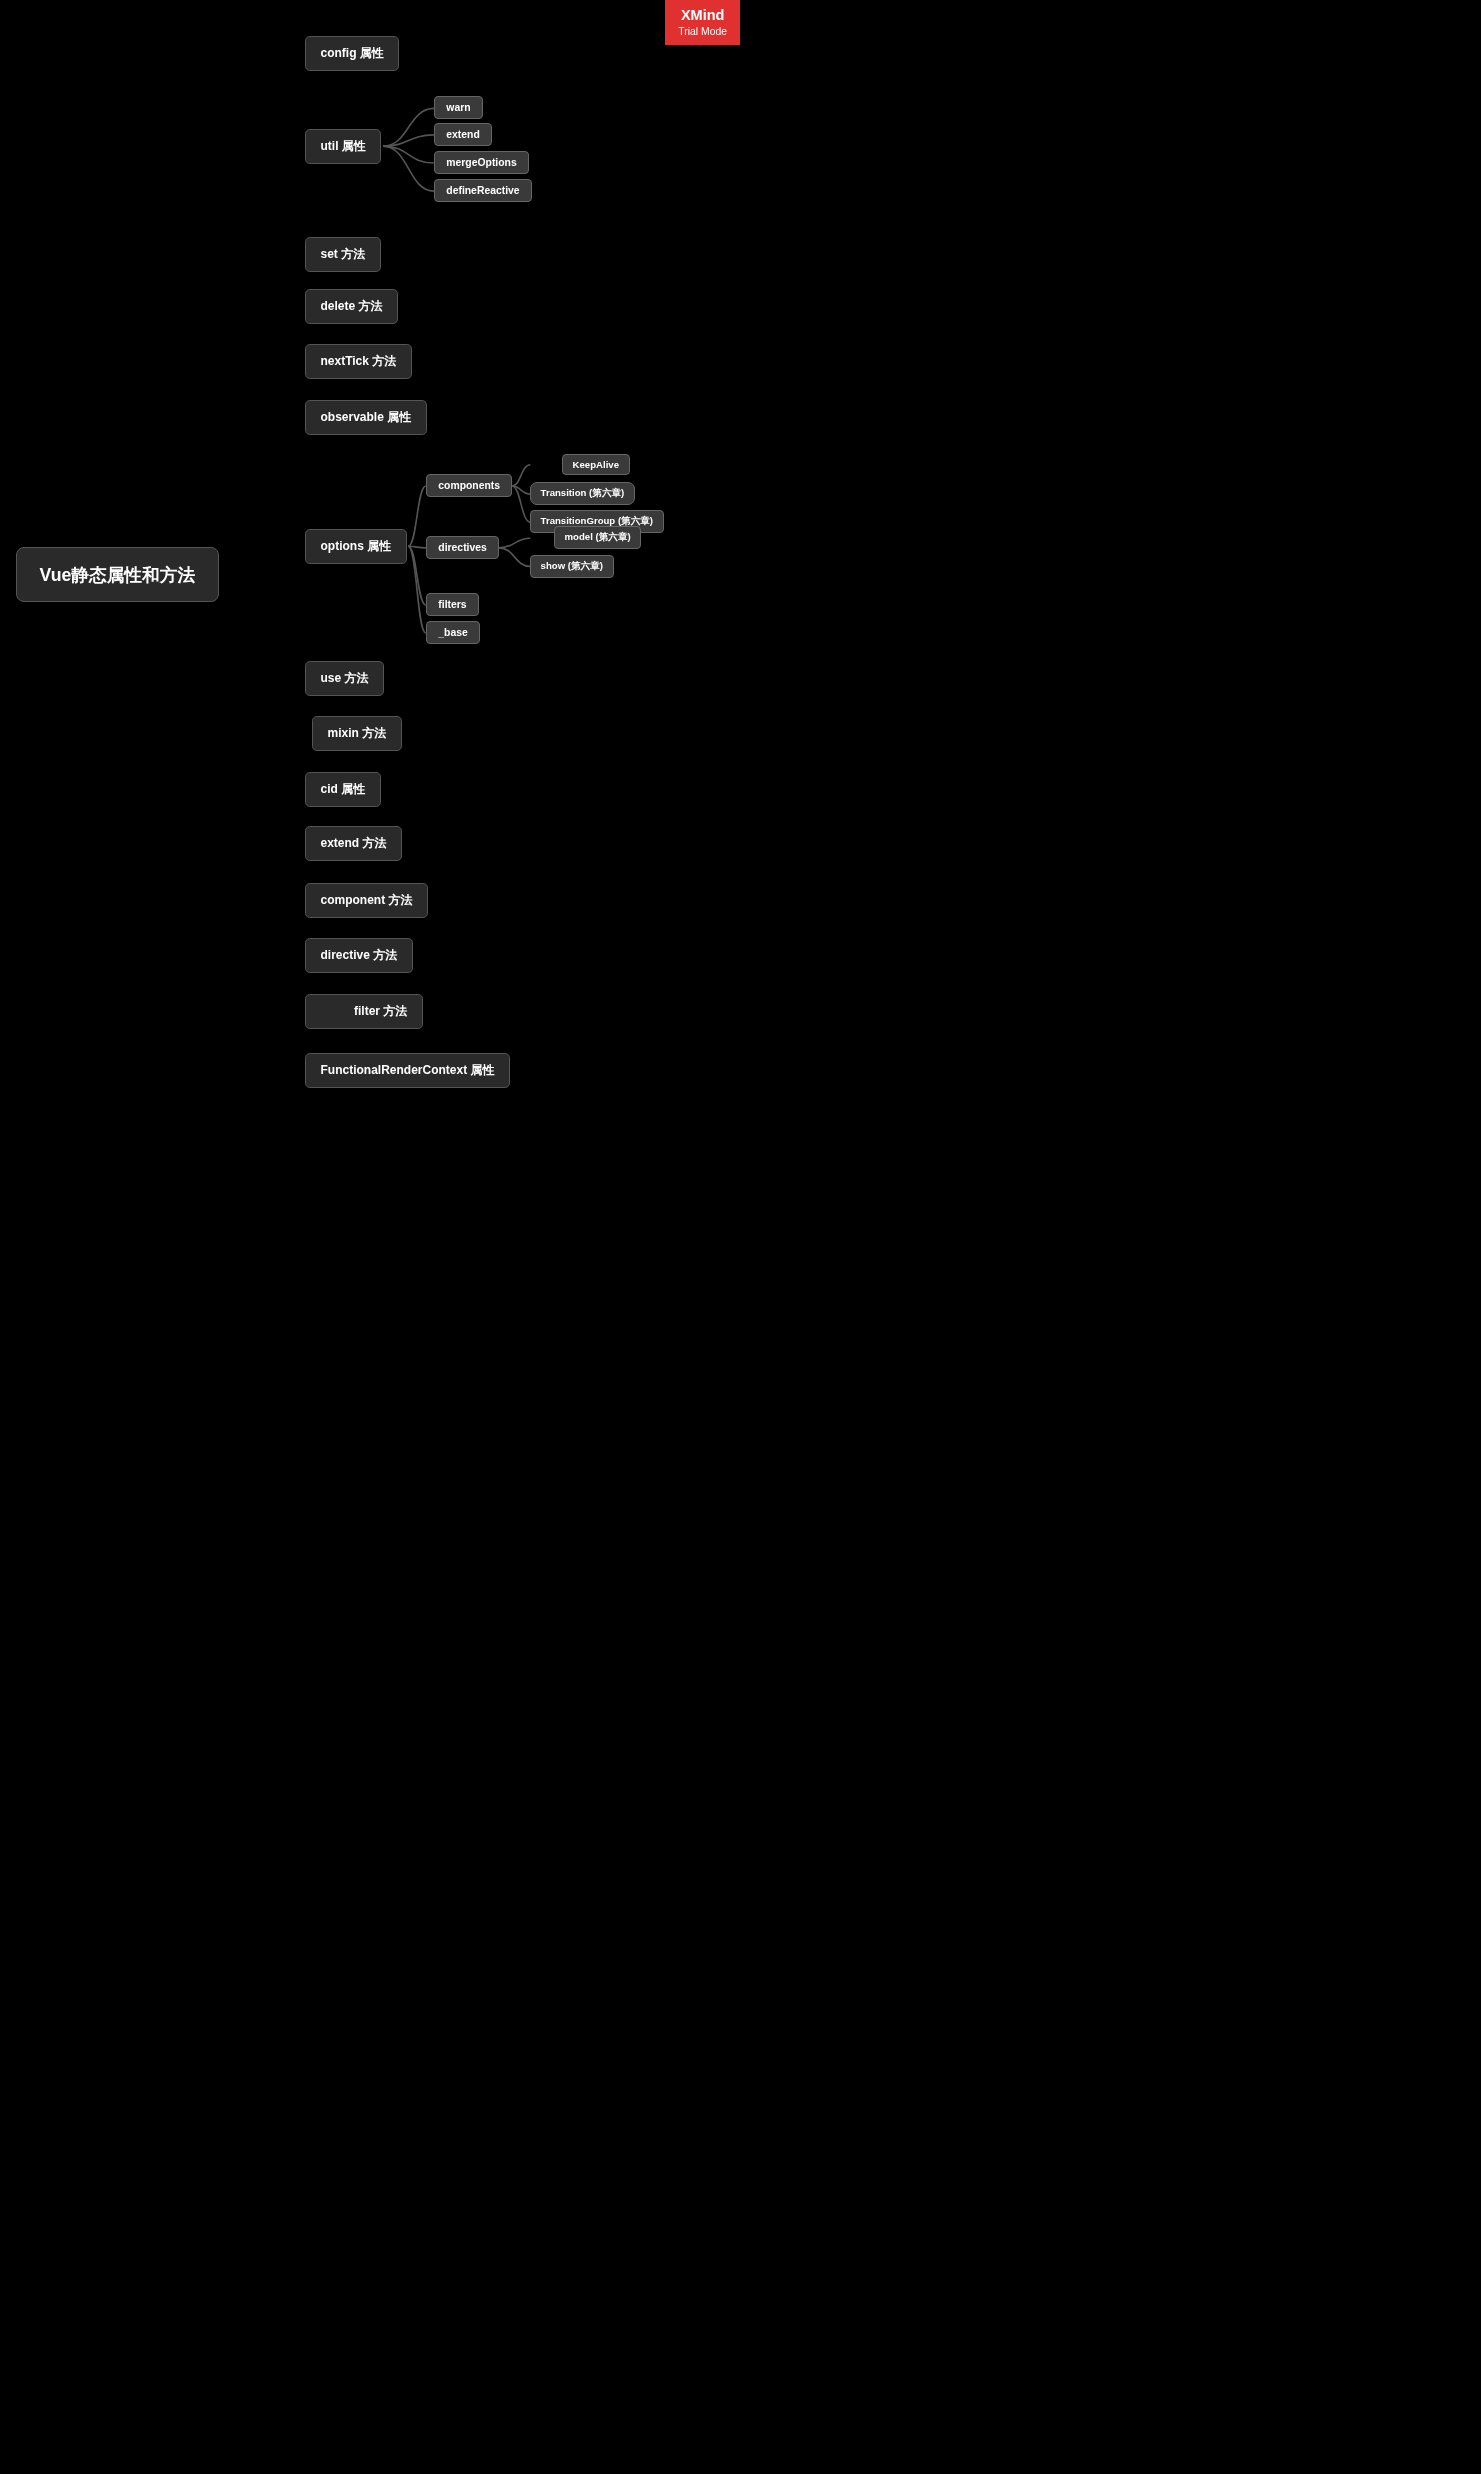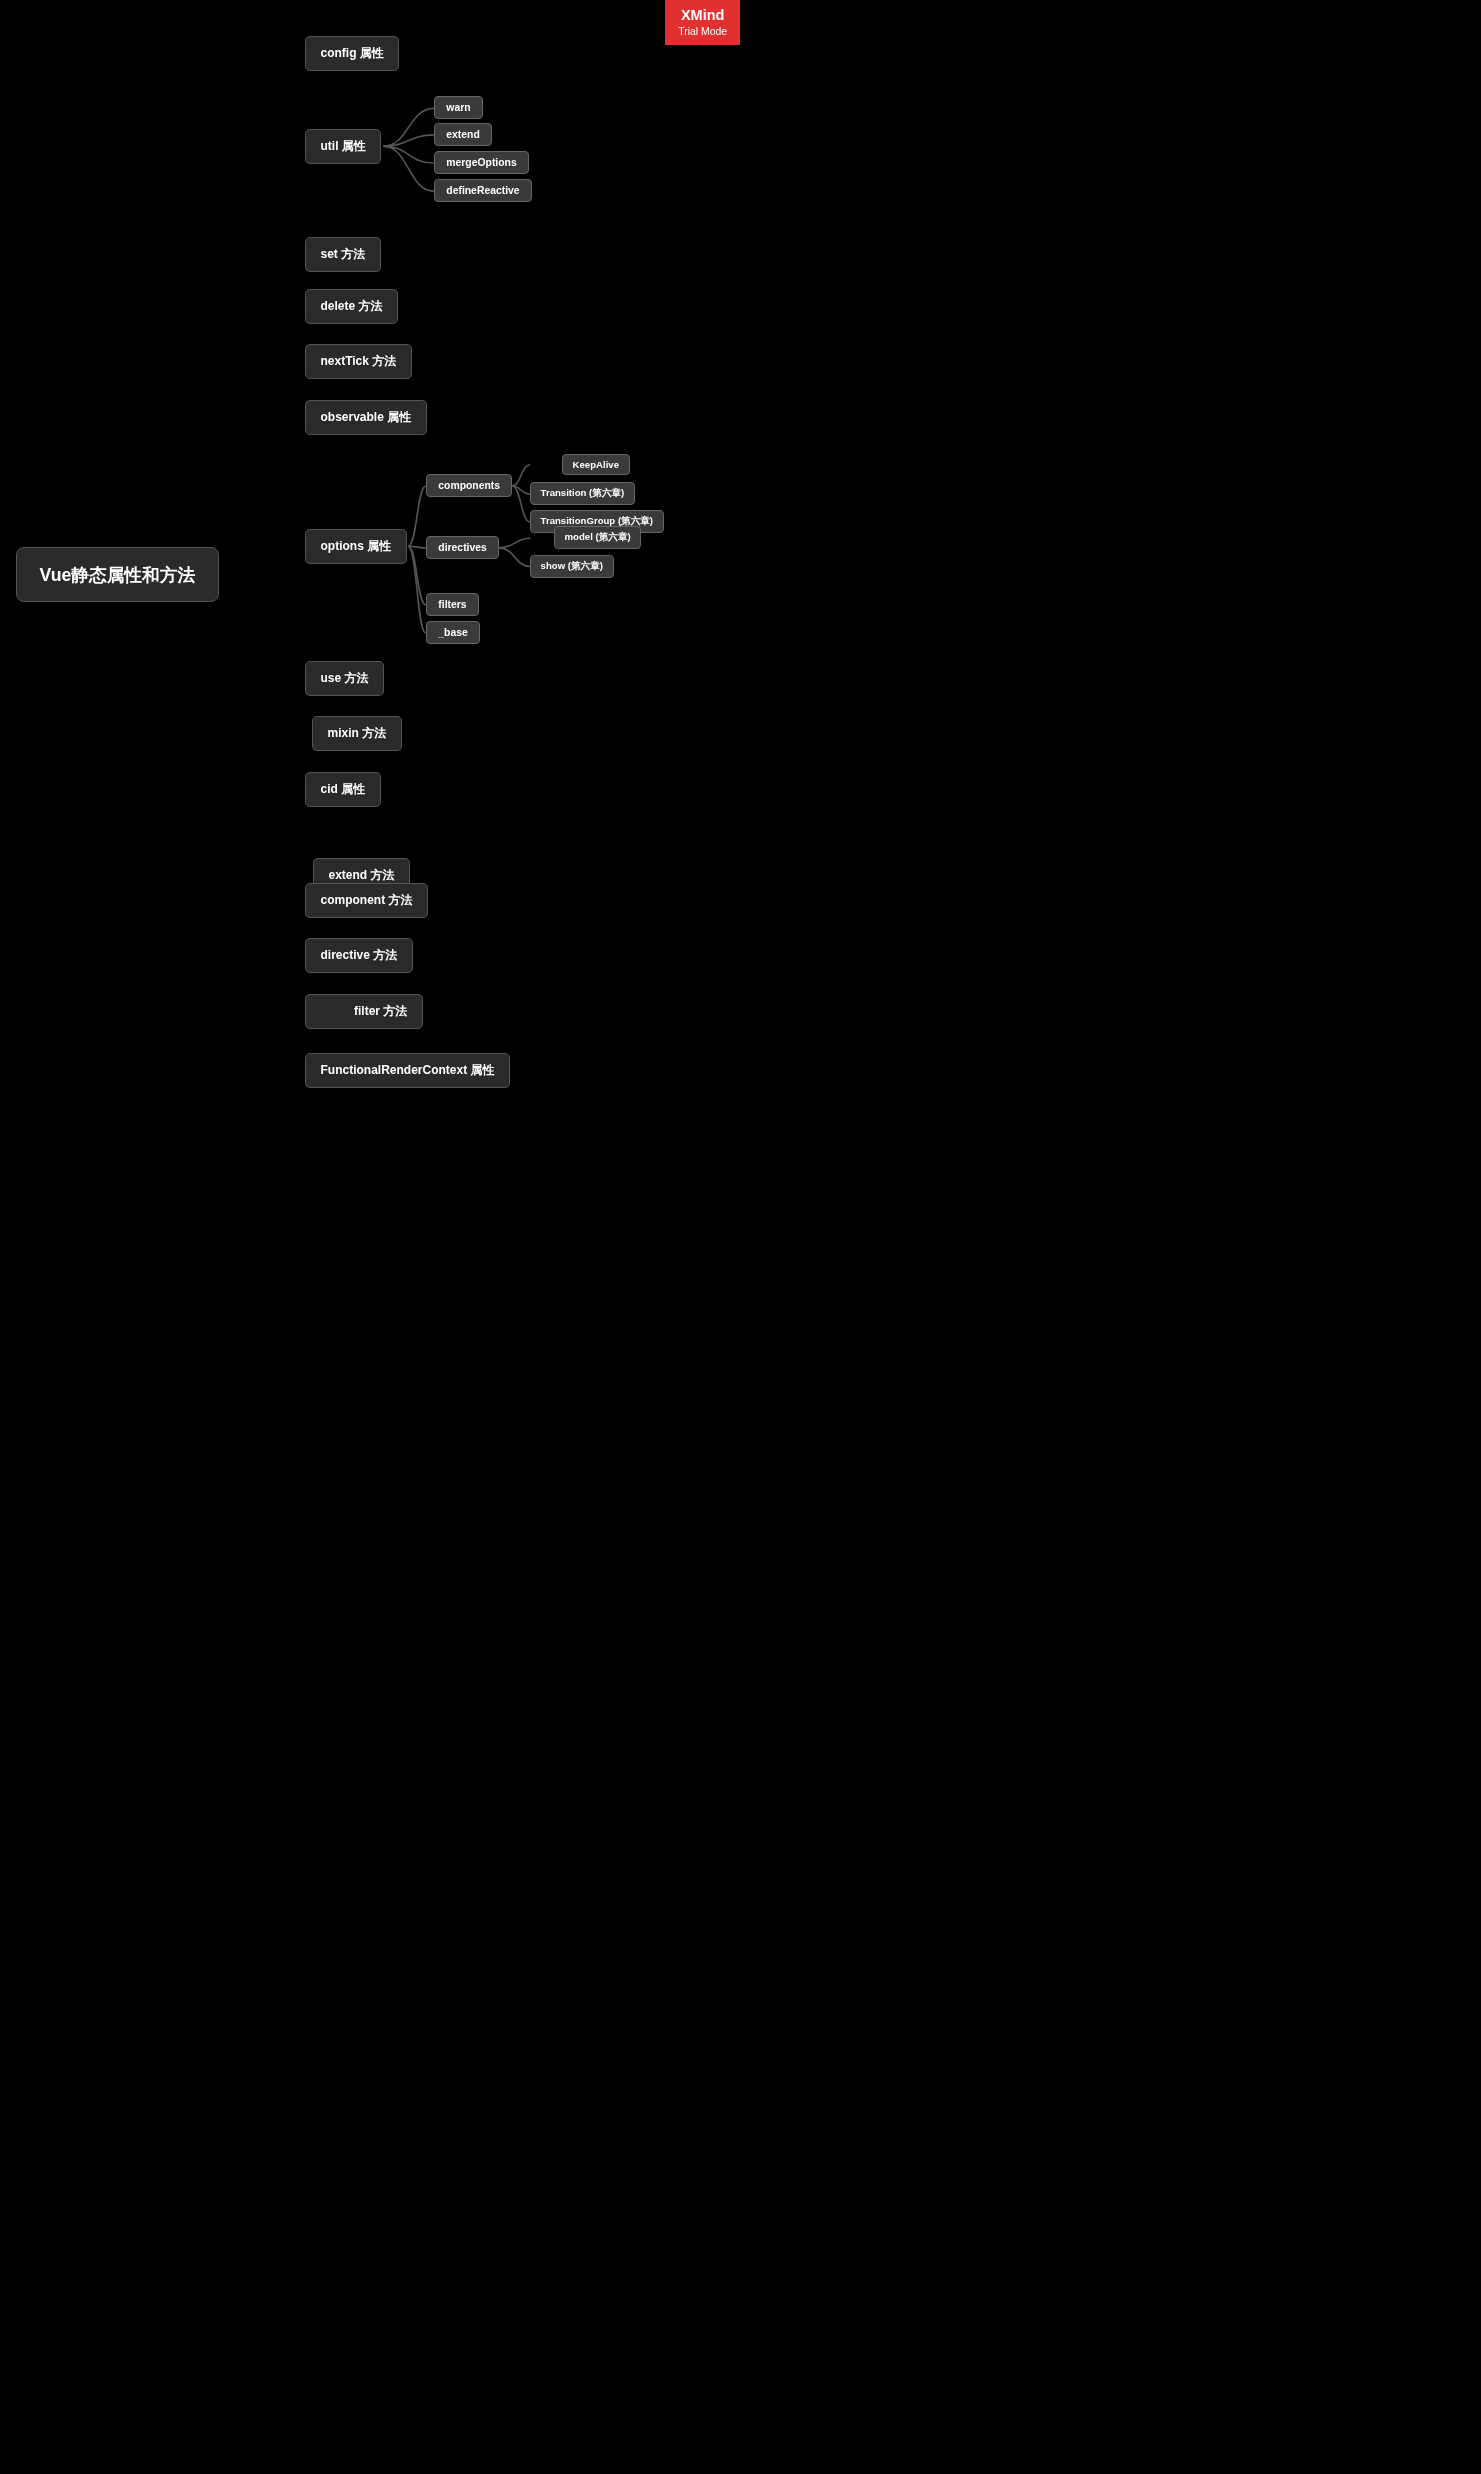--- a/index.html
+++ b/index.html
@@ -159,21 +159,21 @@
   </div>
   <div class="node node-main" id="node-use" style="left:305px; top:661px;">
     <span>use 方法</span>
   </div>
   <div class="node node-main" id="node-mixin" style="left:312px; top:716px;">
     <span>mixin 方法</span>
   </div>
   <div class="node node-main" id="node-cid" style="left:305px; top:772px;">
     <span>cid 属性</span>
   </div>
-  <div class="node node-main" id="node-extend" style="left:313px; top:826px;margin-top:32px;">
+  <div class="node node-main" id="node-extend" style="left:305px; top:826px;">
     <span>extend 方法</span>
   </div>
   <div class="node node-main" id="node-component" style="left:305px; top:883px;">
     <span>component 方法</span>
   </div>
   <div class="node node-main" id="node-directive" style="left:305px; top:938px;">
     <span>directive 方法</span>
   </div>
   <div class="node node-main" id="node-filter" style="left:305px; top:994px;padding-left:48px;">
     <span>filter 方法</span>
@@ -204,21 +204,21 @@
   <div class="node node-sub" id="node-filters" style="left:426px; top:593px;">
     <span>filters</span>
   </div>
   <div class="node node-sub" id="node-base" style="left:426px; top:621px;">
     <span>_base</span>
   </div>
 
   <div class="node node-sub2" id="node-keepAlive" style="left:530px; top:454px;margin-left:32px;">
     <span>KeepAlive</span>
   </div>
-  <div class="node node-sub2" id="node-transition" style="left:530px; top:482px;">
+  <div class="node node-sub2" id="node-transition" style="left:530px; top:482px;border-radius:7px;">
     <span>Transition (第六章)</span>
   </div>
   <div class="node node-sub2" id="node-transitionGroup" style="left:530px; top:510px;">
     <span>TransitionGroup (第六章)</span>
   </div>
 
   <div class="node node-sub2" id="node-model" style="left:530px; top:526px;margin-left:24px;">
     <span>model (第六章)</span>
   </div>
   <div class="node node-sub2" id="node-show" style="left:530px; top:555px;">

